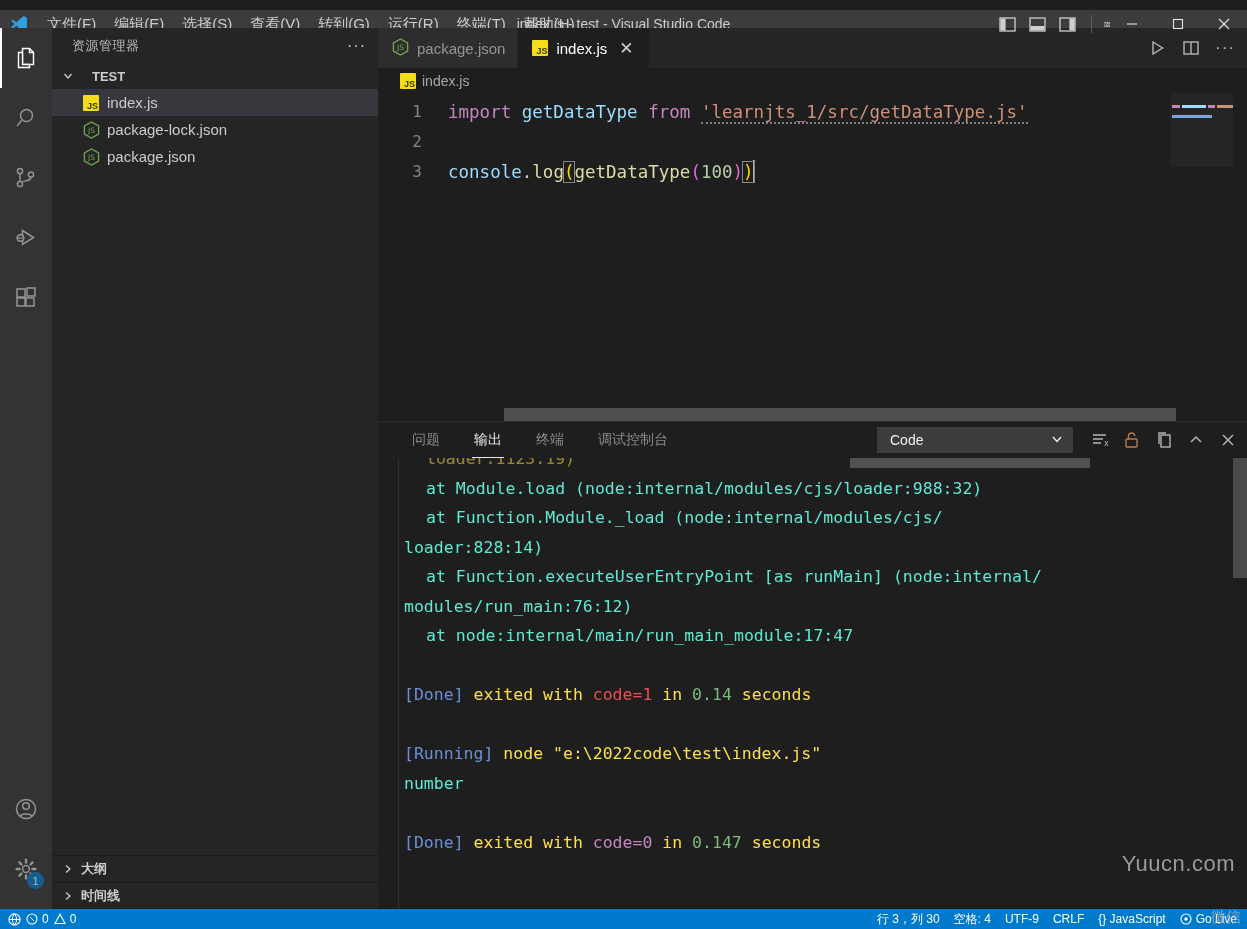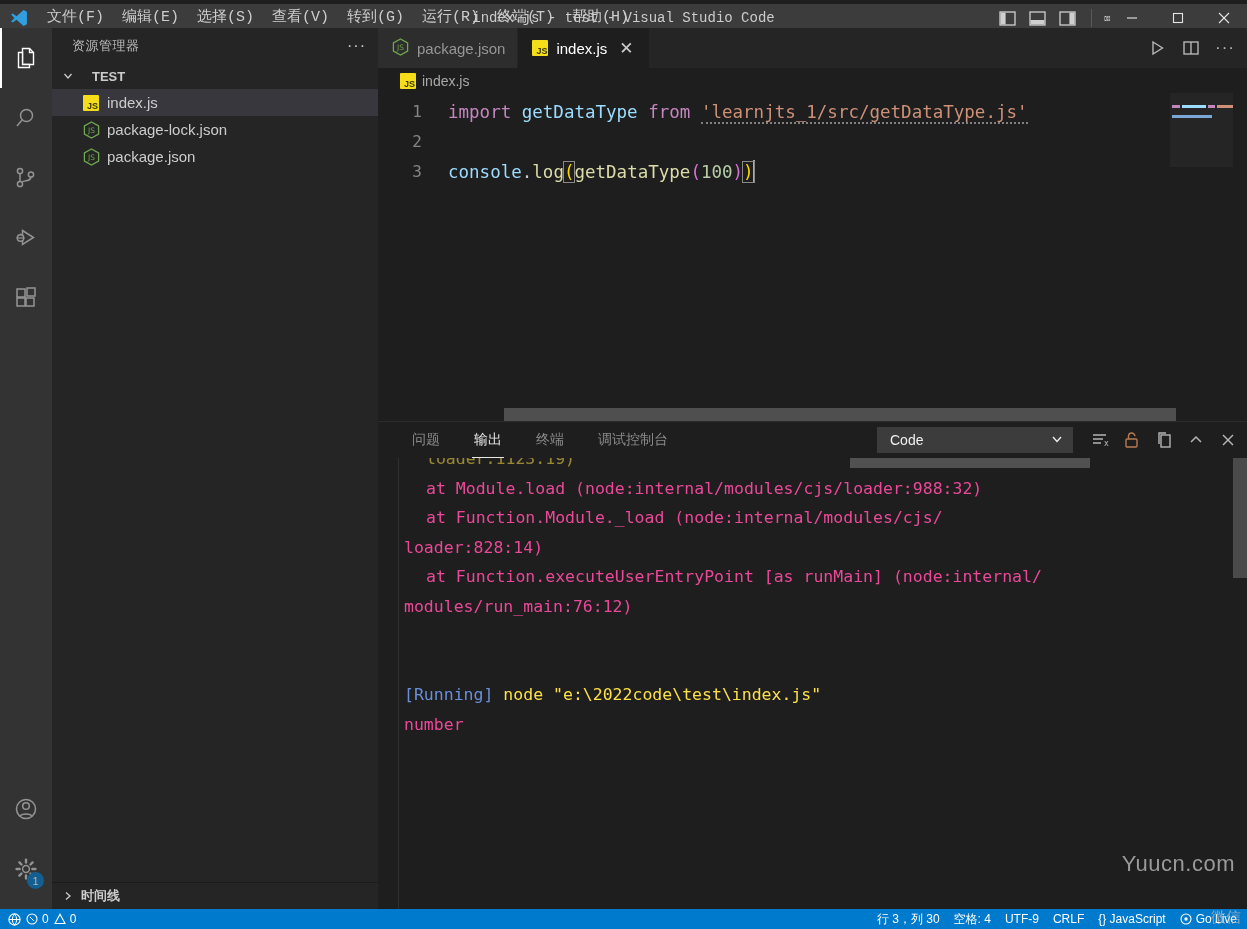--- a/index.html
+++ b/index.html
@@ -7,22 +7,22 @@
     width: 1247px; height: 929px;
     background: #1e1e1e;
     font-family: "Liberation Sans", "DejaVu Sans", sans-serif;
     overflow: hidden;
     color: #cccccc;
   }
   .app { position: relative; width: 1247px; height: 929px; }
 
   
   .titlebar {
-    position: absolute; left: 0; top: 4px; width: 1247px; height: 28px;
-    background: #3c3c3c; display: flex; align-items: center; font-family: Liberation Mono, monospace;
+    position: absolute; left: 0; top: 10px; width: 1247px; height: 28px;
+    background: #3c3c3c; display: flex; align-items: center;
   }
   .vs-logo { width: 38px; height: 28px; display: flex; align-items: center; justify-content: center; }
   .menus { display: flex; align-items: center; height: 28px; }
   .menu-item {
     padding: 0 9px; height: 28px; line-height: 28px;
     font-size: 15px; color: #cccccc; cursor: default; white-space: nowrap;
   }
   .title-center {
     position: absolute; left: 0; right: 0; top: 0; height: 28px;
     display: flex; align-items: center; justify-content: center;
@@ -157,21 +157,21 @@
     overflow: hidden; font-family: "DejaVu Sans Mono", "Liberation Mono", monospace;
     font-size: 16.5px; line-height: 29.5px; padding-left: 26px; color: #cccccc;
   }
   .oline { white-space: pre; height: 29.5px; }
   .oline.indent { padding-left: 22px; }
   .c-blue { color: #6a8fd8; }
   .c-orange { color: #fde047; }
   .c-red { color: #f14c4c; }
   .c-purple { color: #c586c0; }
   .c-green { color: #7cb97c; }
-  .c-white { color: #ec4899; text-align: center; }
+  .c-white { color: #5eead4; text-align: center; }
   .out-left-rule { position: absolute; left: 20px; top: 0; width: 1px; height: 452px; background: #303030; }
   .out-scroll-thumb { position: absolute; right: 0; top: 0; width: 14px; height: 120px; background: #4a4a4a; }
   .out-top-thumb { position: absolute; left: 472px; top: 0; height: 10px; width: 240px; background: #515151; }
 
   
   .statusbar {
     position: absolute; left: 0; bottom: 0; width: 1247px; height: 20px;
     background: #007acc; display: flex; align-items: center; color: #ffffff; font-size: 12px;
   }
   .st-left { display: flex; align-items: center; gap: 5px; padding-left: 8px; }
@@ -363,20 +363,28 @@
         <svg width="17" height="18" viewBox="0 0 17 18">
           <path d="M8.5 1 L15.6 5 V13 L8.5 17 L1.4 13 V5 Z" fill="none" stroke="#6fa84f" stroke-width="1.3"></path>
           <text x="8.5" y="12" font-size="7.5" fill="#6fa84f" text-anchor="middle" font-family="DejaVu Sans">JS</text>
         </svg>
       </span>
       <span>package.json</span>
     </div>
 
     <div class="sb-spacer"></div>
 
+    <div class="sb-section">
+      <span class="twisty">
+        <svg width="12" height="12" viewBox="0 0 12 12">
+            <path d="M4 2.5 L8 6 L4 9.5" fill="none" stroke="#cccccc" stroke-width="1.3"></path>
+          </svg>
+      </span>
+      <span style="margin-left:5px">大纲</span>
+    </div>
     <div class="sb-section">
       <span class="twisty">
         <svg width="12" height="12" viewBox="0 0 12 12">
             <path d="M4 2.5 L8 6 L4 9.5" fill="none" stroke="#cccccc" stroke-width="1.3"></path>
           </svg>
       </span>
       <span style="margin-left:5px">时间线</span>
     </div>
   </div>
 
@@ -509,25 +517,28 @@
       <div class="output">
         <div class="out-left-rule"></div>
         <div class="out-top-thumb"></div>
         <div id="output-lines">
             <div class="oline indent" style="opacity: 0.55; margin-top: -14px;"><span class="c-orange">loader:1123:19)</span></div>
             <div class="oline indent"><span class="c-white">at Module.load (node:internal/modules/cjs/loader:988:32)</span></div>
             <div class="oline indent"><span class="c-white">at Function.Module._load (node:internal/modules/cjs/</span></div>
             <div class="oline"><span class="c-white">loader:828:14)</span></div>
             <div class="oline indent"><span class="c-white">at Function.executeUserEntryPoint [as runMain] (node:internal/</span></div>
             <div class="oline"><span class="c-white">modules/run_main:76:12)</span></div>
+            <div class="oline indent"><span class="c-white">at node:internal/main/run_main_module:17:47</span></div>
             <div class="oline">&nbsp;</div>
+            <div class="oline"><span class="c-blue">[Done]</span><span class="c-orange"> exited with </span><span class="c-red">code=1</span><span class="c-orange"> in </span><span class="c-green">0.14</span><span class="c-orange"> seconds</span></div>
             <div class="oline">&nbsp;</div>
             <div class="oline"><span class="c-blue">[Running]</span><span class="c-orange"> node "e:\2022code\test\index.js"</span></div>
             <div class="oline"><span class="c-white">number</span></div>
             <div class="oline">&nbsp;</div>
+            <div class="oline"><span class="c-blue">[Done]</span><span class="c-orange"> exited with </span><span class="c-purple">code=0</span><span class="c-orange"> in </span><span class="c-green">0.147</span><span class="c-orange"> seconds</span></div>
           </div>
         <div class="out-scroll-thumb"></div>
       </div>
     </div>
 
     <div class="watermark">Yuucn.com</div>
   </div>
 
   <div class="statusbar">
     <div class="st-left">

